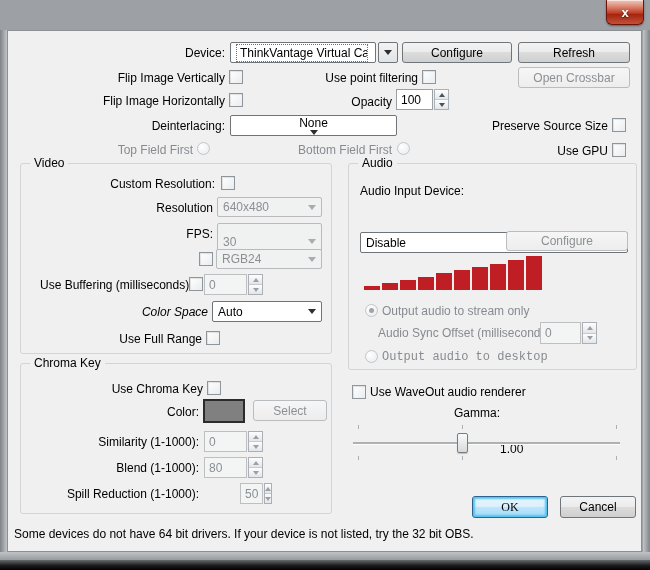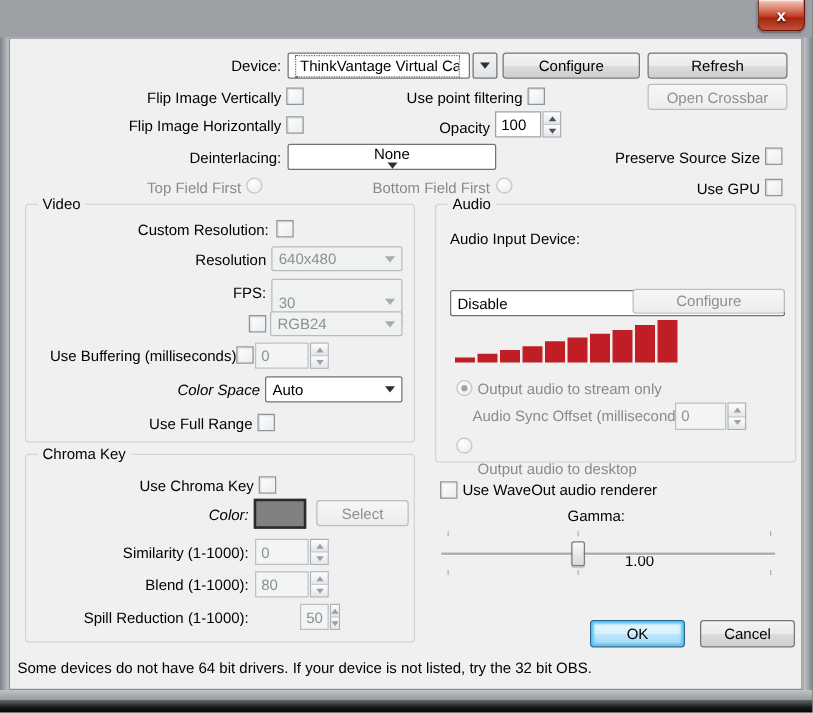--- a/index.html
+++ b/index.html
@@ -28,21 +28,21 @@
     background:linear-gradient(180deg,#66696c,#1b1c1e 55%,#000);}
   
   .lbl{white-space:nowrap;}
   .r{text-align:right;}
   .dis{color:#878b90;}
   
   .btn{display:flex;align-items:center;justify-content:center;border:1px solid #70757a;border-radius:3px;
     background:linear-gradient(180deg,#f3f3f3,#ebebeb 50%,#dcdcdc 50%,#cfcfcf);box-sizing:border-box;}
   .btn.disb{color:#8b9094;border-color:#b9bdc0;background:linear-gradient(180deg,#f6f6f6,#ededed);}
   .btn.focus{border-color:#2c628b;box-shadow:inset 0 0 2px 2px #53c4f0;
-    background:linear-gradient(180deg,#eaf6fd,#d9f0fc 50%,#bee6fd 50%,#a7d9f5);}
+    background:linear-gradient(180deg,#eaf6fd,#d9f0fc 50%,#bee6fd 50%,#a7d9f5);font-family:Liberation Serif, serif;}
   .combo{border:1px solid #6f7478;background:#fff;display:flex;align-items:center;
     padding:0 5px;border-radius:2px;box-sizing:border-box;}
   .combo .sp{flex:1;}
   .combo.disc{border-color:#b7bbbe;background:#f0f1f1;color:#8b8f94;}
   .tri-down{width:0;height:0;border-left:4px solid transparent;border-right:4px solid transparent;border-top:5px solid #2b2f33;}
   .combo.disc .tri-down{border-top-color:#a7acb0;}
   .focus-inner{flex:1;border:1px dotted #707070;padding:1px 3px;margin-right:2px;white-space:nowrap;overflow:hidden;}
   .drop-btn{border:1px solid #6f7478;border-radius:2px;display:flex;align-items:center;justify-content:center;
     background:linear-gradient(180deg,#f3f3f3,#e0e3e6);box-sizing:border-box;}
   .cb{width:12px;height:12px;border:1px solid #8f969b;box-sizing:content-box;
@@ -189,21 +189,21 @@
 
   <div class="abs lbl r" style="left:110px;top:332px;width:92px;">Use Full Range</div>
   <div class="abs cb" style="left:206px;top:331px;"></div>
 
   <div class="abs group" style="left:20px;top:363px;width:310px;height:149px;"></div>
   <div class="abs lbl gtitle" style="left:30px;top:356px;">Chroma Key</div>
 
   <div class="abs lbl r" style="left:108px;top:382px;width:95px;">Use Chroma Key</div>
   <div class="abs cb" style="left:207px;top:381px;"></div>
 
-  <div class="abs lbl r" style="left:140px;top:405px;width:59px;font-style:italic;">Color:</div>
+  <div class="abs lbl r" style="left:140px;top:405px;width:59px;">Color:</div>
   <div class="abs swatch" style="left: 203px; top: 399px; width: 42px; height: 24px; background: rgb(128, 128, 128);"></div>
   <div class="abs btn disb" style="left:253px;top:400px;width:74px;height:21px;">Select</div>
 
   <div class="abs lbl r" style="left:60px;top:435px;width:139px;">Similarity (1-1000):</div>
   <div class="abs spin diss" style="left:204px;top:431px;width:59px;height:21px;">
     <div class="val">0</div>
     <div class="arrows">
         <div>
           <span class="tri-u"></span>
         </div>
@@ -273,21 +273,21 @@
         <div>
           <span class="tri-u"></span>
         </div>
     <div>
           <span class="tri-d"></span>
         </div>
       </div>
   </div>
 
   <div class="abs radio disr" style="left:365px;top:350px;"></div>
-  <div class="abs lbl dis" style="left:382px;top:368px;">Output audio to desktop</div>
+  <div class="abs lbl dis" style="left:382px;top:350px;font-family:Liberation Mono, monospace;">Output audio to desktop</div>
 
   <div class="abs cb" style="left:352px;top:385px;"></div>
   <div class="abs lbl" style="left:370px;top:385px;">Use WaveOut audio renderer</div>
 
   <div class="abs lbl" style="left:454px;top:406px;">Gamma:</div>
   <div class="abs lbl" style="left:500px;top:406px;margin-top:36px;">1.00</div>
 
   <div class="abs tick" style="left:358px;top:425px;"></div>
   <div class="abs tick" style="left:462px;top:425px;"></div>
   <div class="abs tick" style="left:616px;top:425px;"></div>

